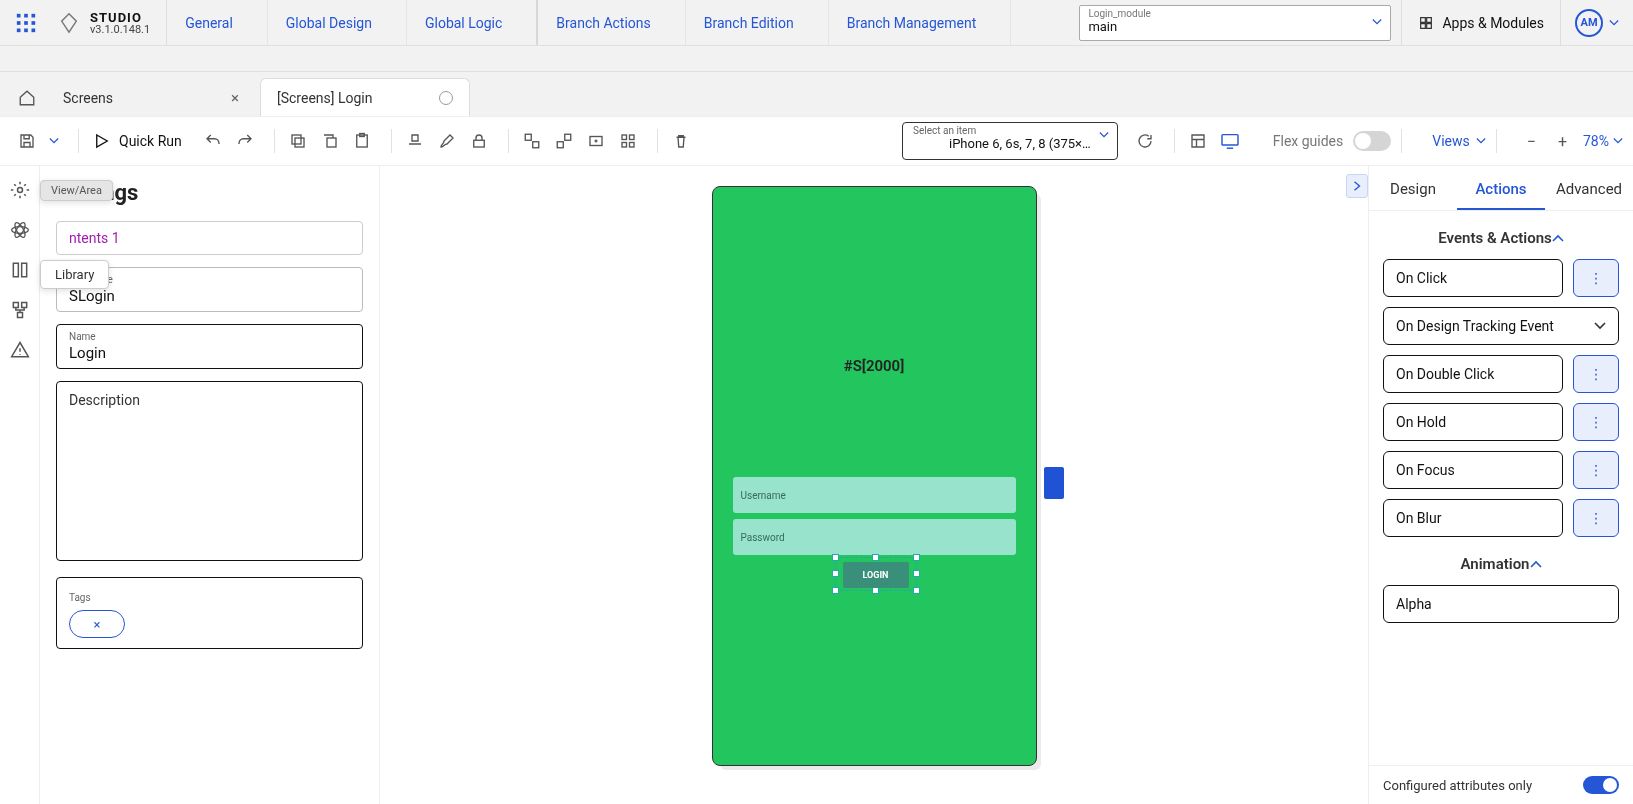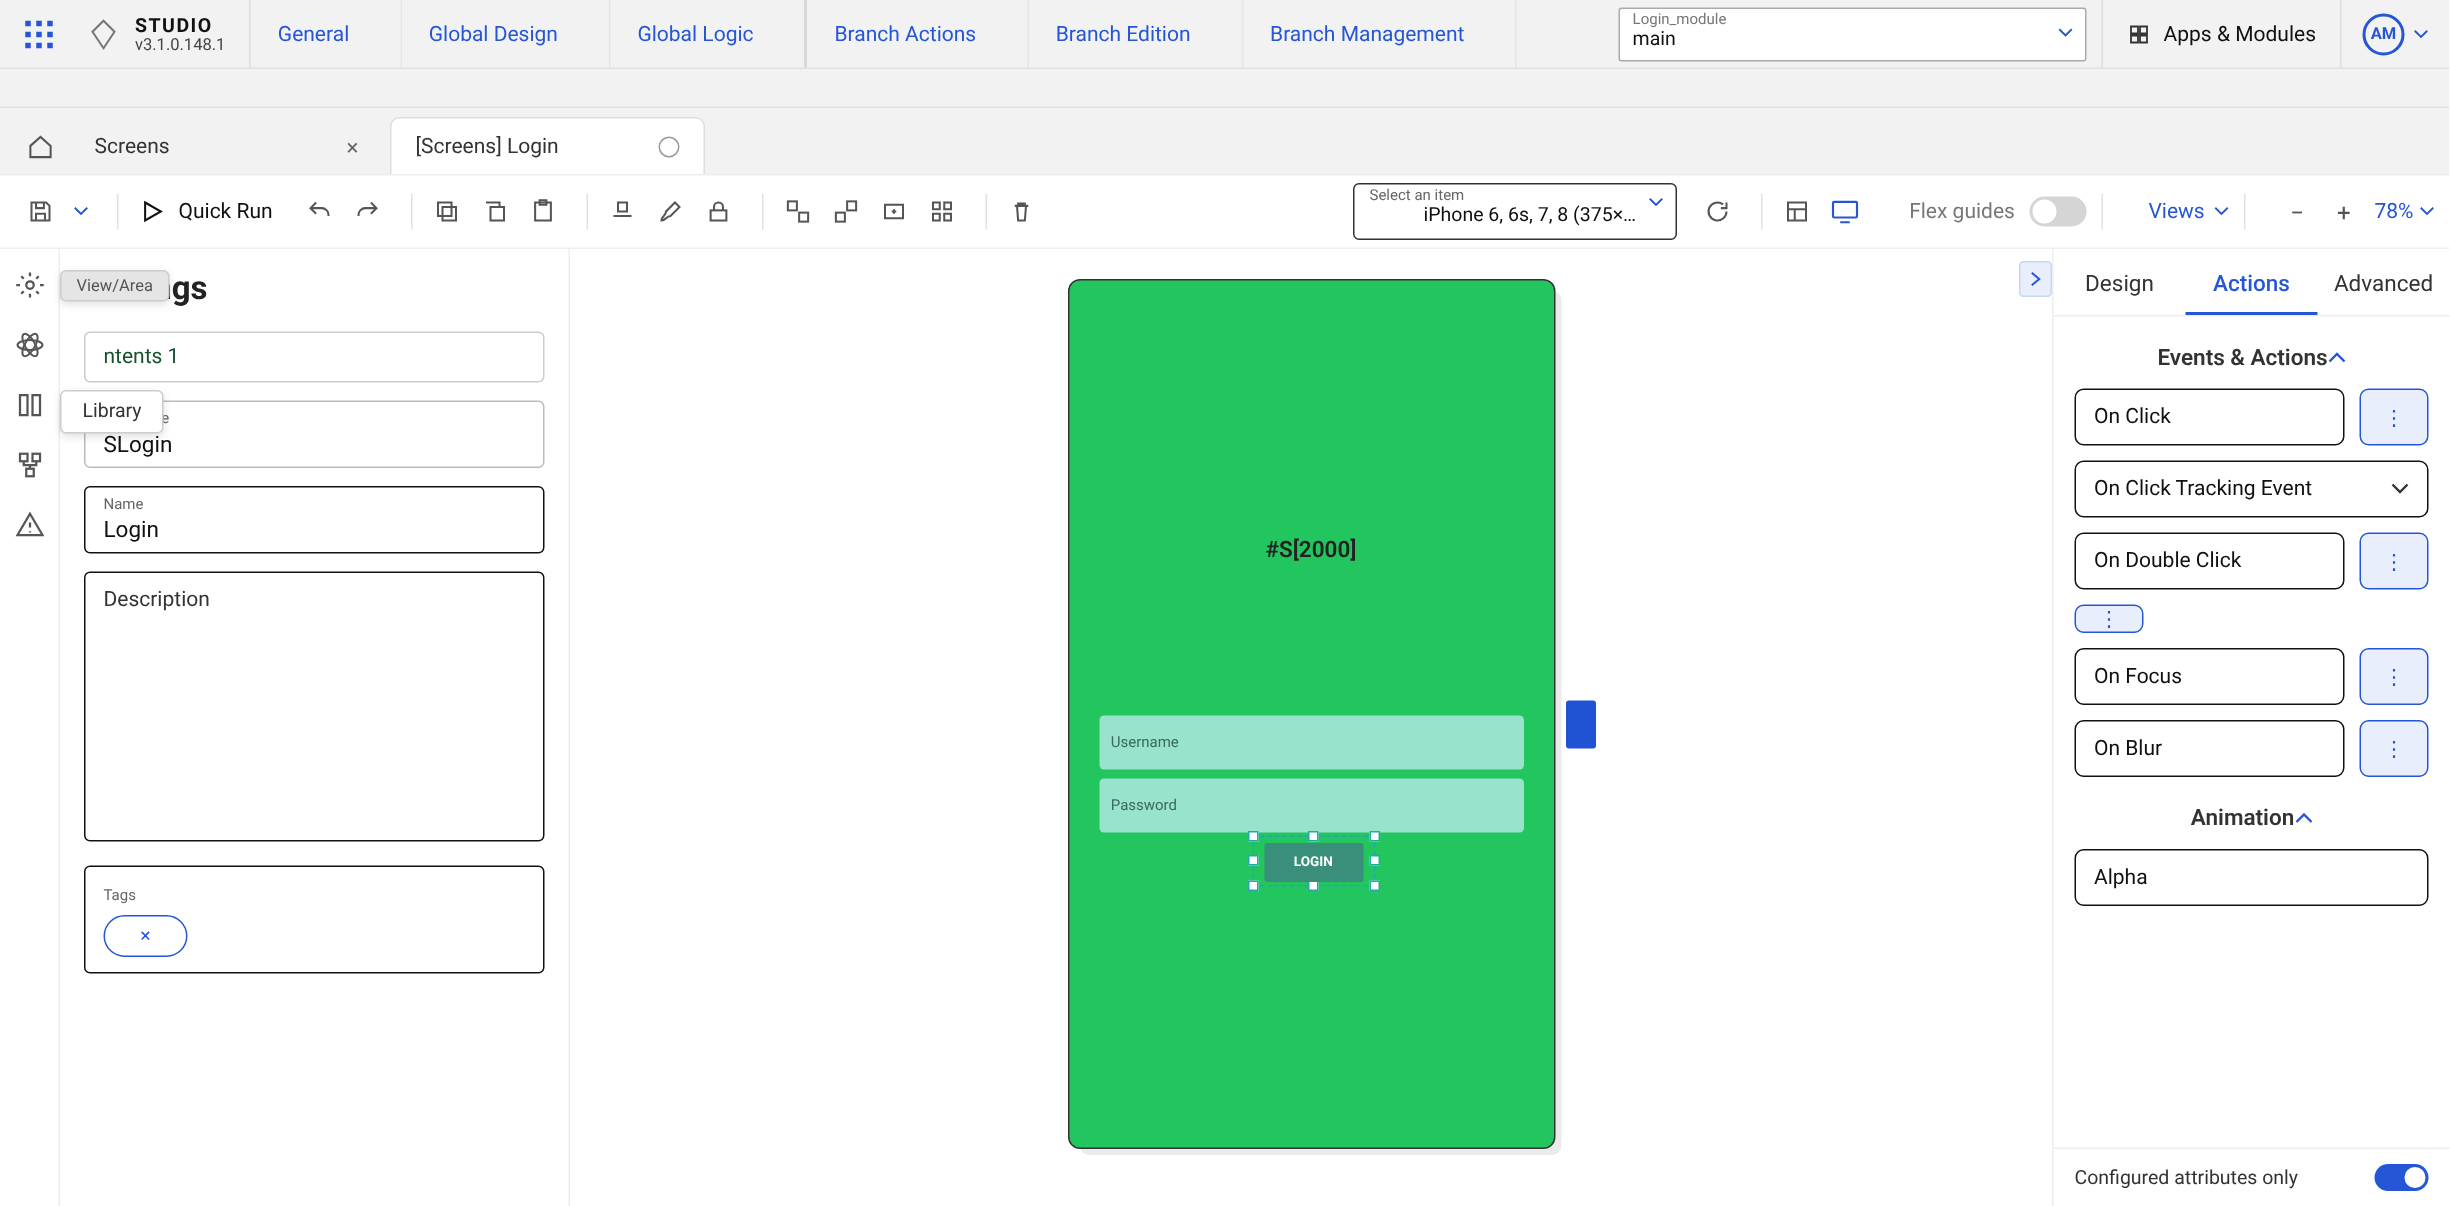--- a/index.html
+++ b/index.html
@@ -162,21 +162,21 @@
 
   
   .left-panel {
     width:340px; border-right:1px solid #eee;
     padding: 14px 16px 16px 16px; overflow:auto; position:relative;
   }
   .left-panel h2 { font-size:22px; font-weight:700; margin-bottom:16px; }
   .dropdown {
     border:1px solid #ccc; border-radius:4px;
     padding:8px 30px 8px 12px; position:relative; cursor:pointer;
-    margin-bottom:12px; font-size:14px; color:#14532d;
+    margin-bottom:12px; font-size:14px; color:#a21caf;
   }
   .small-label-tip {
     position:absolute; left:40px; top:180px;
     background:#e5e5e5; border:1px solid #ccc; border-radius:4px;
     padding:3px 10px; font-size:11px; color:#555; z-index:5;
     box-shadow: 0 2px 6px rgba(0,0,0,0.12);
   }
   .library-tip {
     position:absolute; left:40px; top:260px;
     background:#fff; border:1px solid #ccc; border-radius:4px;
@@ -678,31 +678,32 @@
             <path d="M1 7 L6 2 L11 7" fill="none" stroke="#2456d6" stroke-width="1.6"></path>
           </svg>
       </div>
 
       <div class="event-row">
         <div class="event-btn">On Click</div>
         <div class="event-menu-btn">⋮</div>
       </div>
 
       <div class="tracking-select">
-        <span>On Click Tracking Event</span>
+        <span>On Design Tracking Event</span>
         <svg width="12" height="8" viewBox="0 0 12 8">
             <path d="M1 1 L6 6 L11 1" fill="none" stroke="#333" stroke-width="1.6"></path>
           </svg>
       </div>
 
       <div class="event-row">
         <div class="event-btn">On Double Click</div>
         <div class="event-menu-btn">⋮</div>
       </div>
       <div class="event-row">
+        <div class="event-btn">On Hold</div>
         <div class="event-menu-btn">⋮</div>
       </div>
       <div class="event-row">
         <div class="event-btn">On Focus</div>
         <div class="event-menu-btn">⋮</div>
       </div>
       <div class="event-row">
         <div class="event-btn">On Blur</div>
         <div class="event-menu-btn">⋮</div>
       </div>

